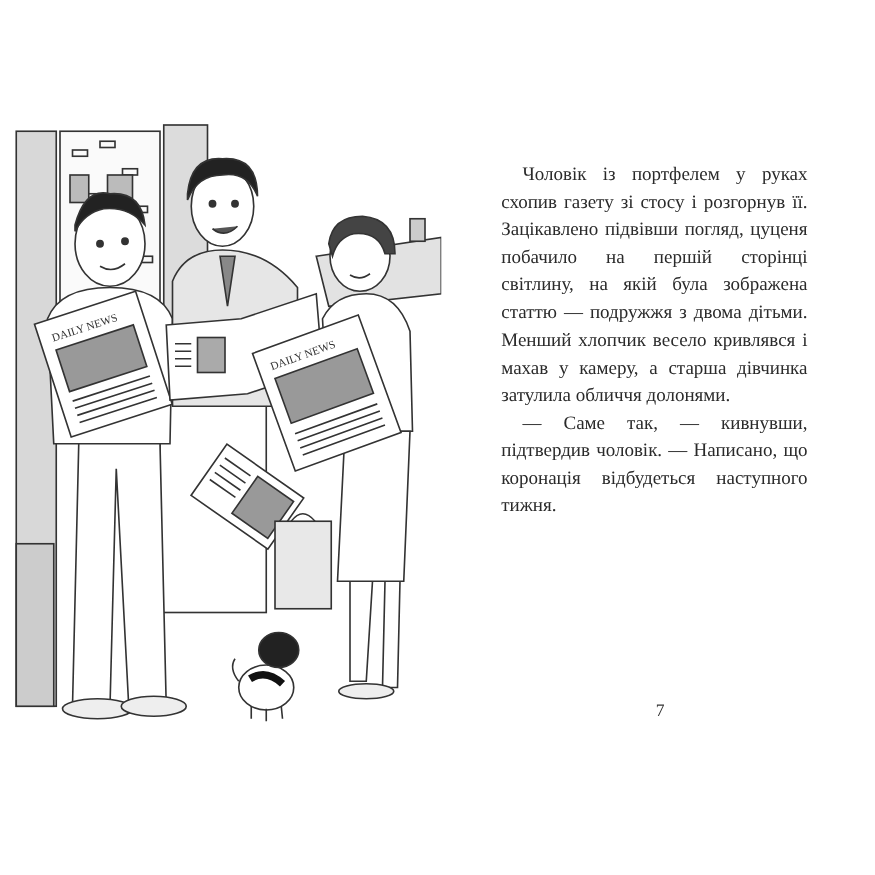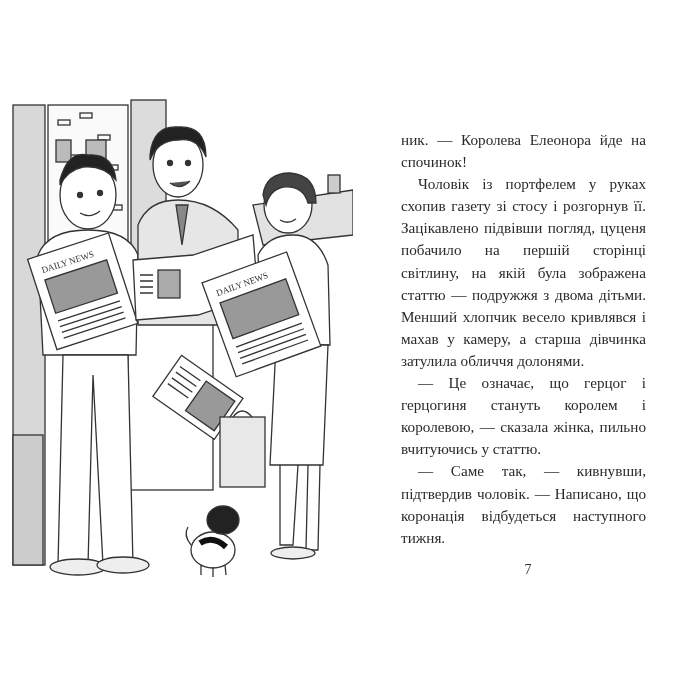--- a/index.html
+++ b/index.html
@@ -104,20 +104,18 @@
         <ellipse cx="205" cy="455" rx="22" ry="18" fill="#fff"></ellipse>
         <ellipse cx="215" cy="425" rx="16" ry="14" fill="#222"></ellipse>
         <path d="M192 448 Q205 440 218 452" stroke="#111" stroke-width="6"></path>
         <path d="M183 450 Q175 440 180 432"></path>
         <path d="M193 470 L193 480 M205 472 L205 482 M217 470 L218 480"></path>
       </g>
     </g>
   </svg>
 
   <div class="text-col">
-    <p class="first">ник. — Королева Елеонора йде на спочинок!</p>
     <p class="indent">Чоловік із портфелем у руках схопив газету зі стосу і розгорнув її. Зацікавлено підвівши погляд, цуценя побачило на першій сторінці світлину, на якій була зображена статтю — подружжя з двома дітьми. Менший хлопчик весело кривлявся і махав у камеру, а старша дівчинка затулила обличчя долонями.</p>
-    <p class="indent">— Це означає, що герцог і герцогиня стануть королем і королевою, — сказала жінка, пильно вчитуючись у статтю.</p>
     <p class="indent">— Саме так, — кивнувши, підтвердив чоловік. — Написано, що коронація відбудеться наступного тижня.</p>
   </div>
 
   <div class="page-num">7</div>
 </div>
 
 </body></html>

